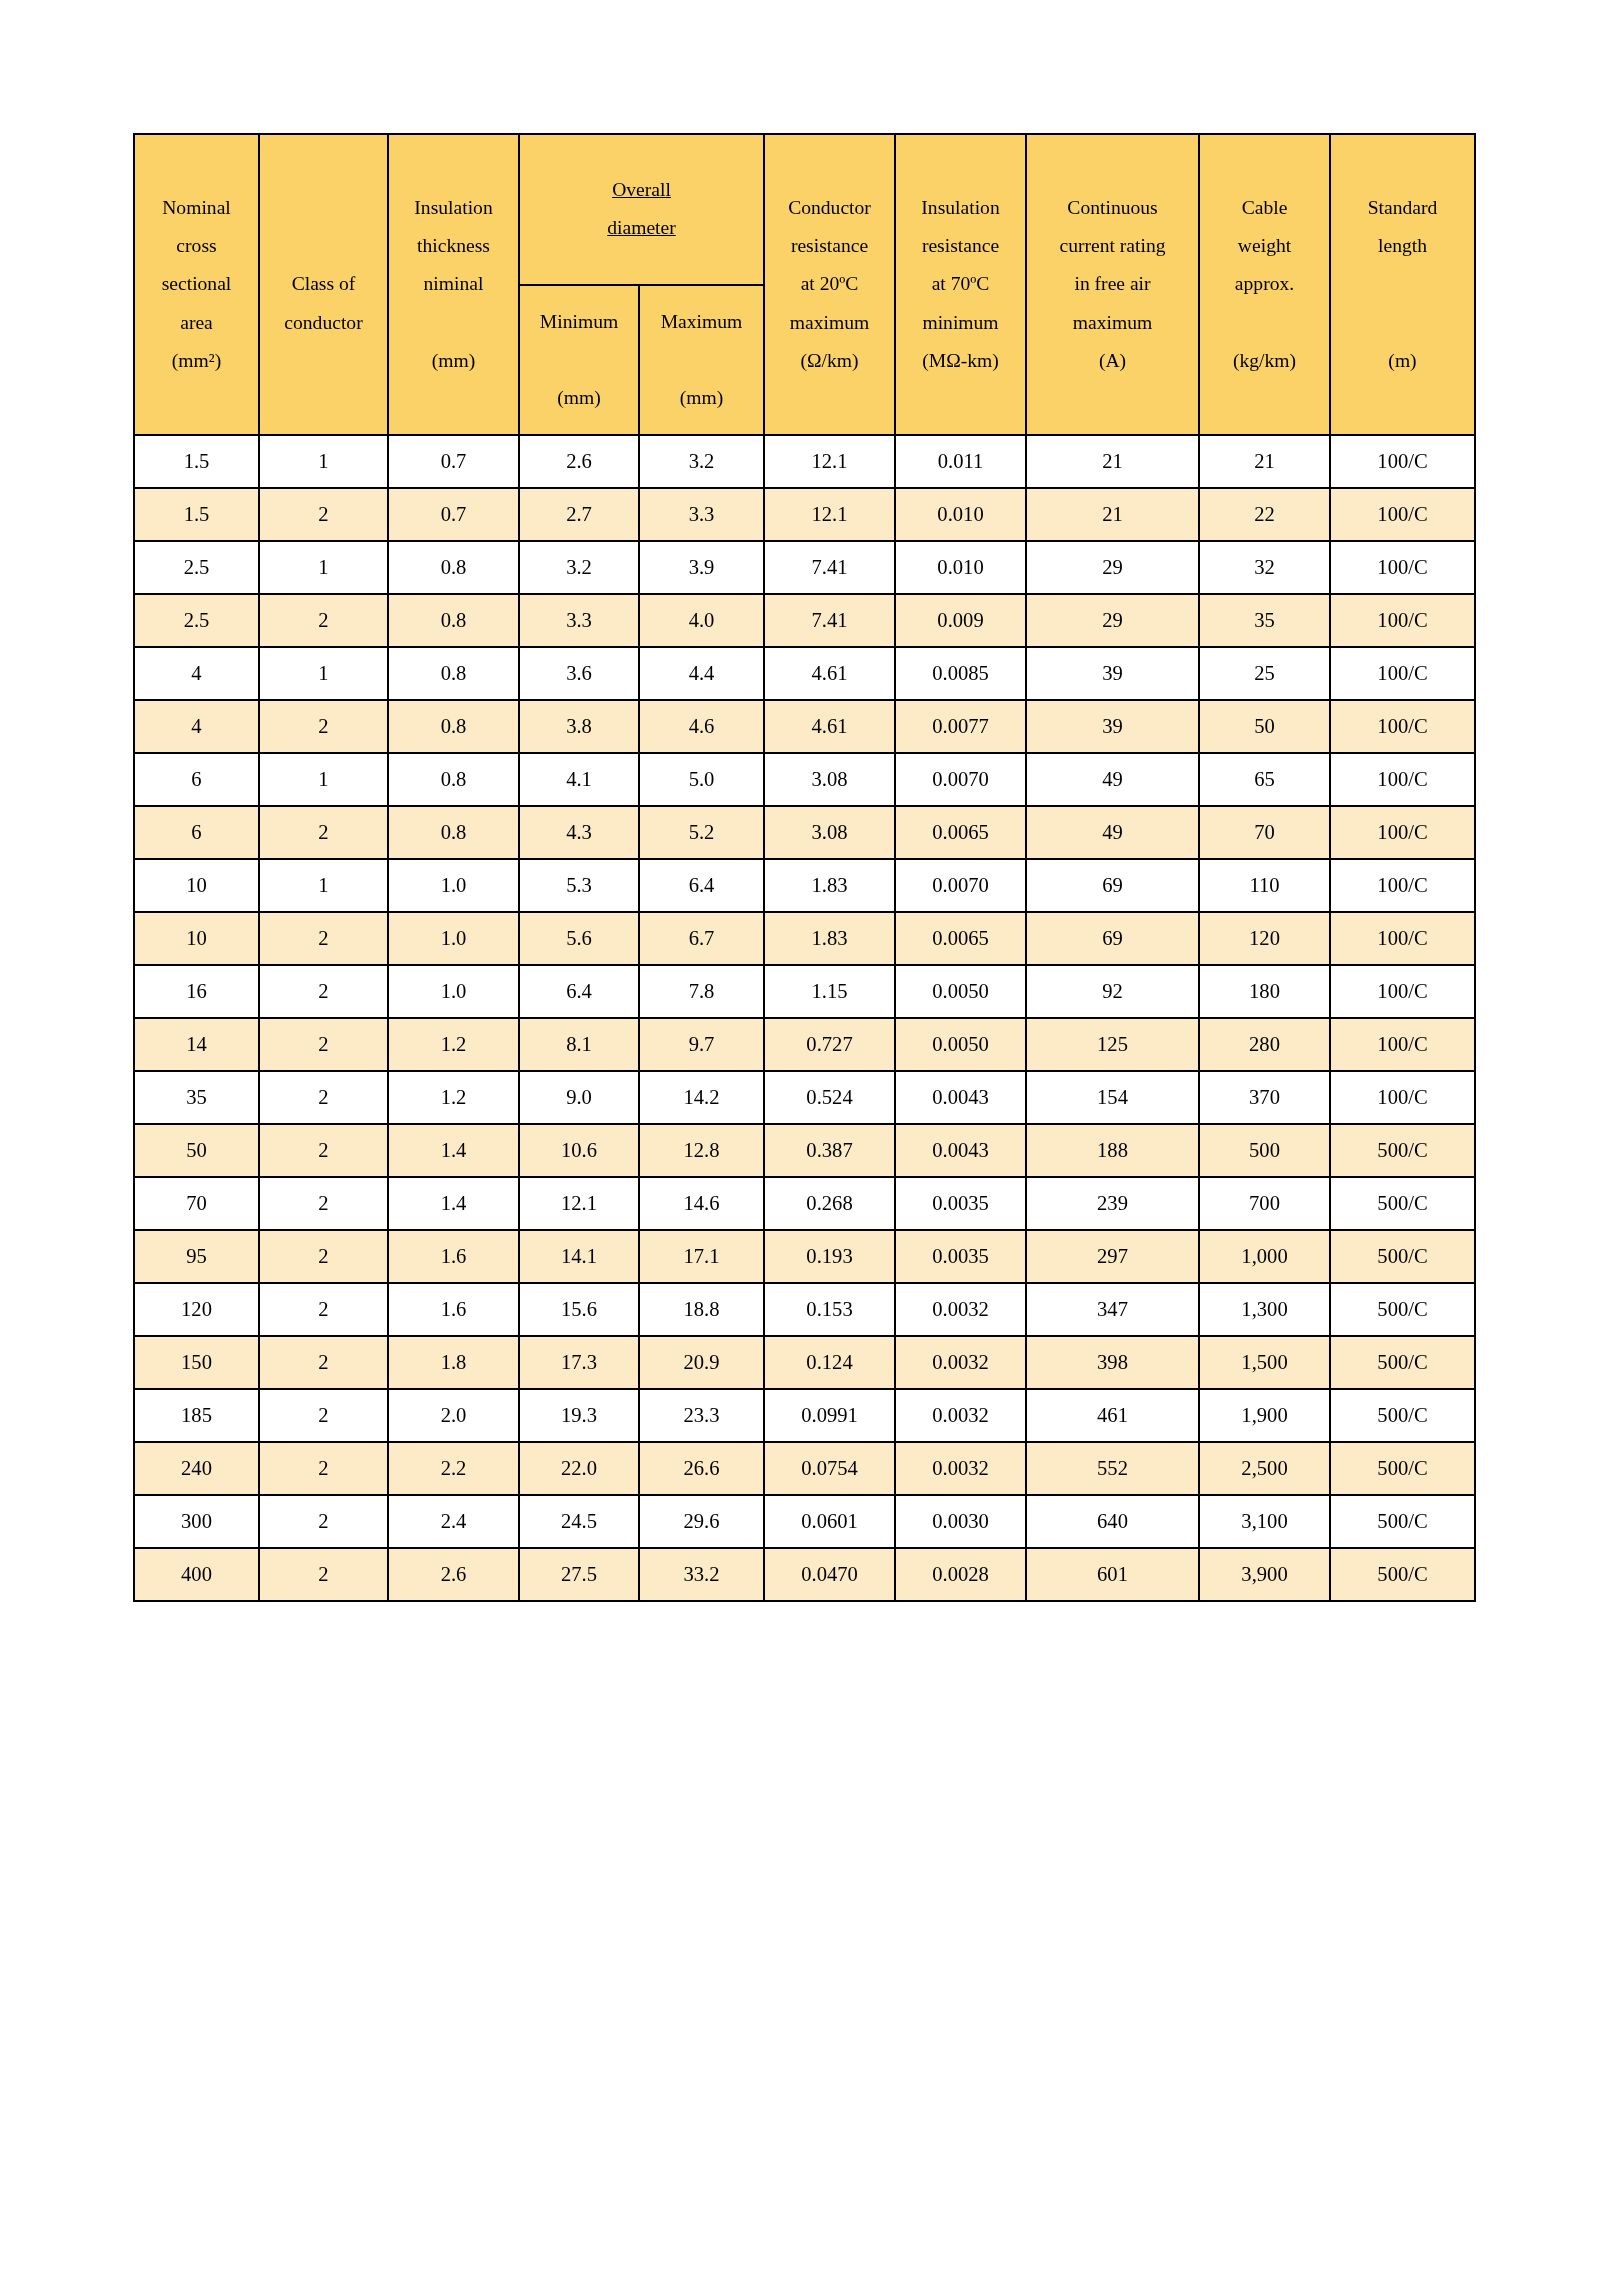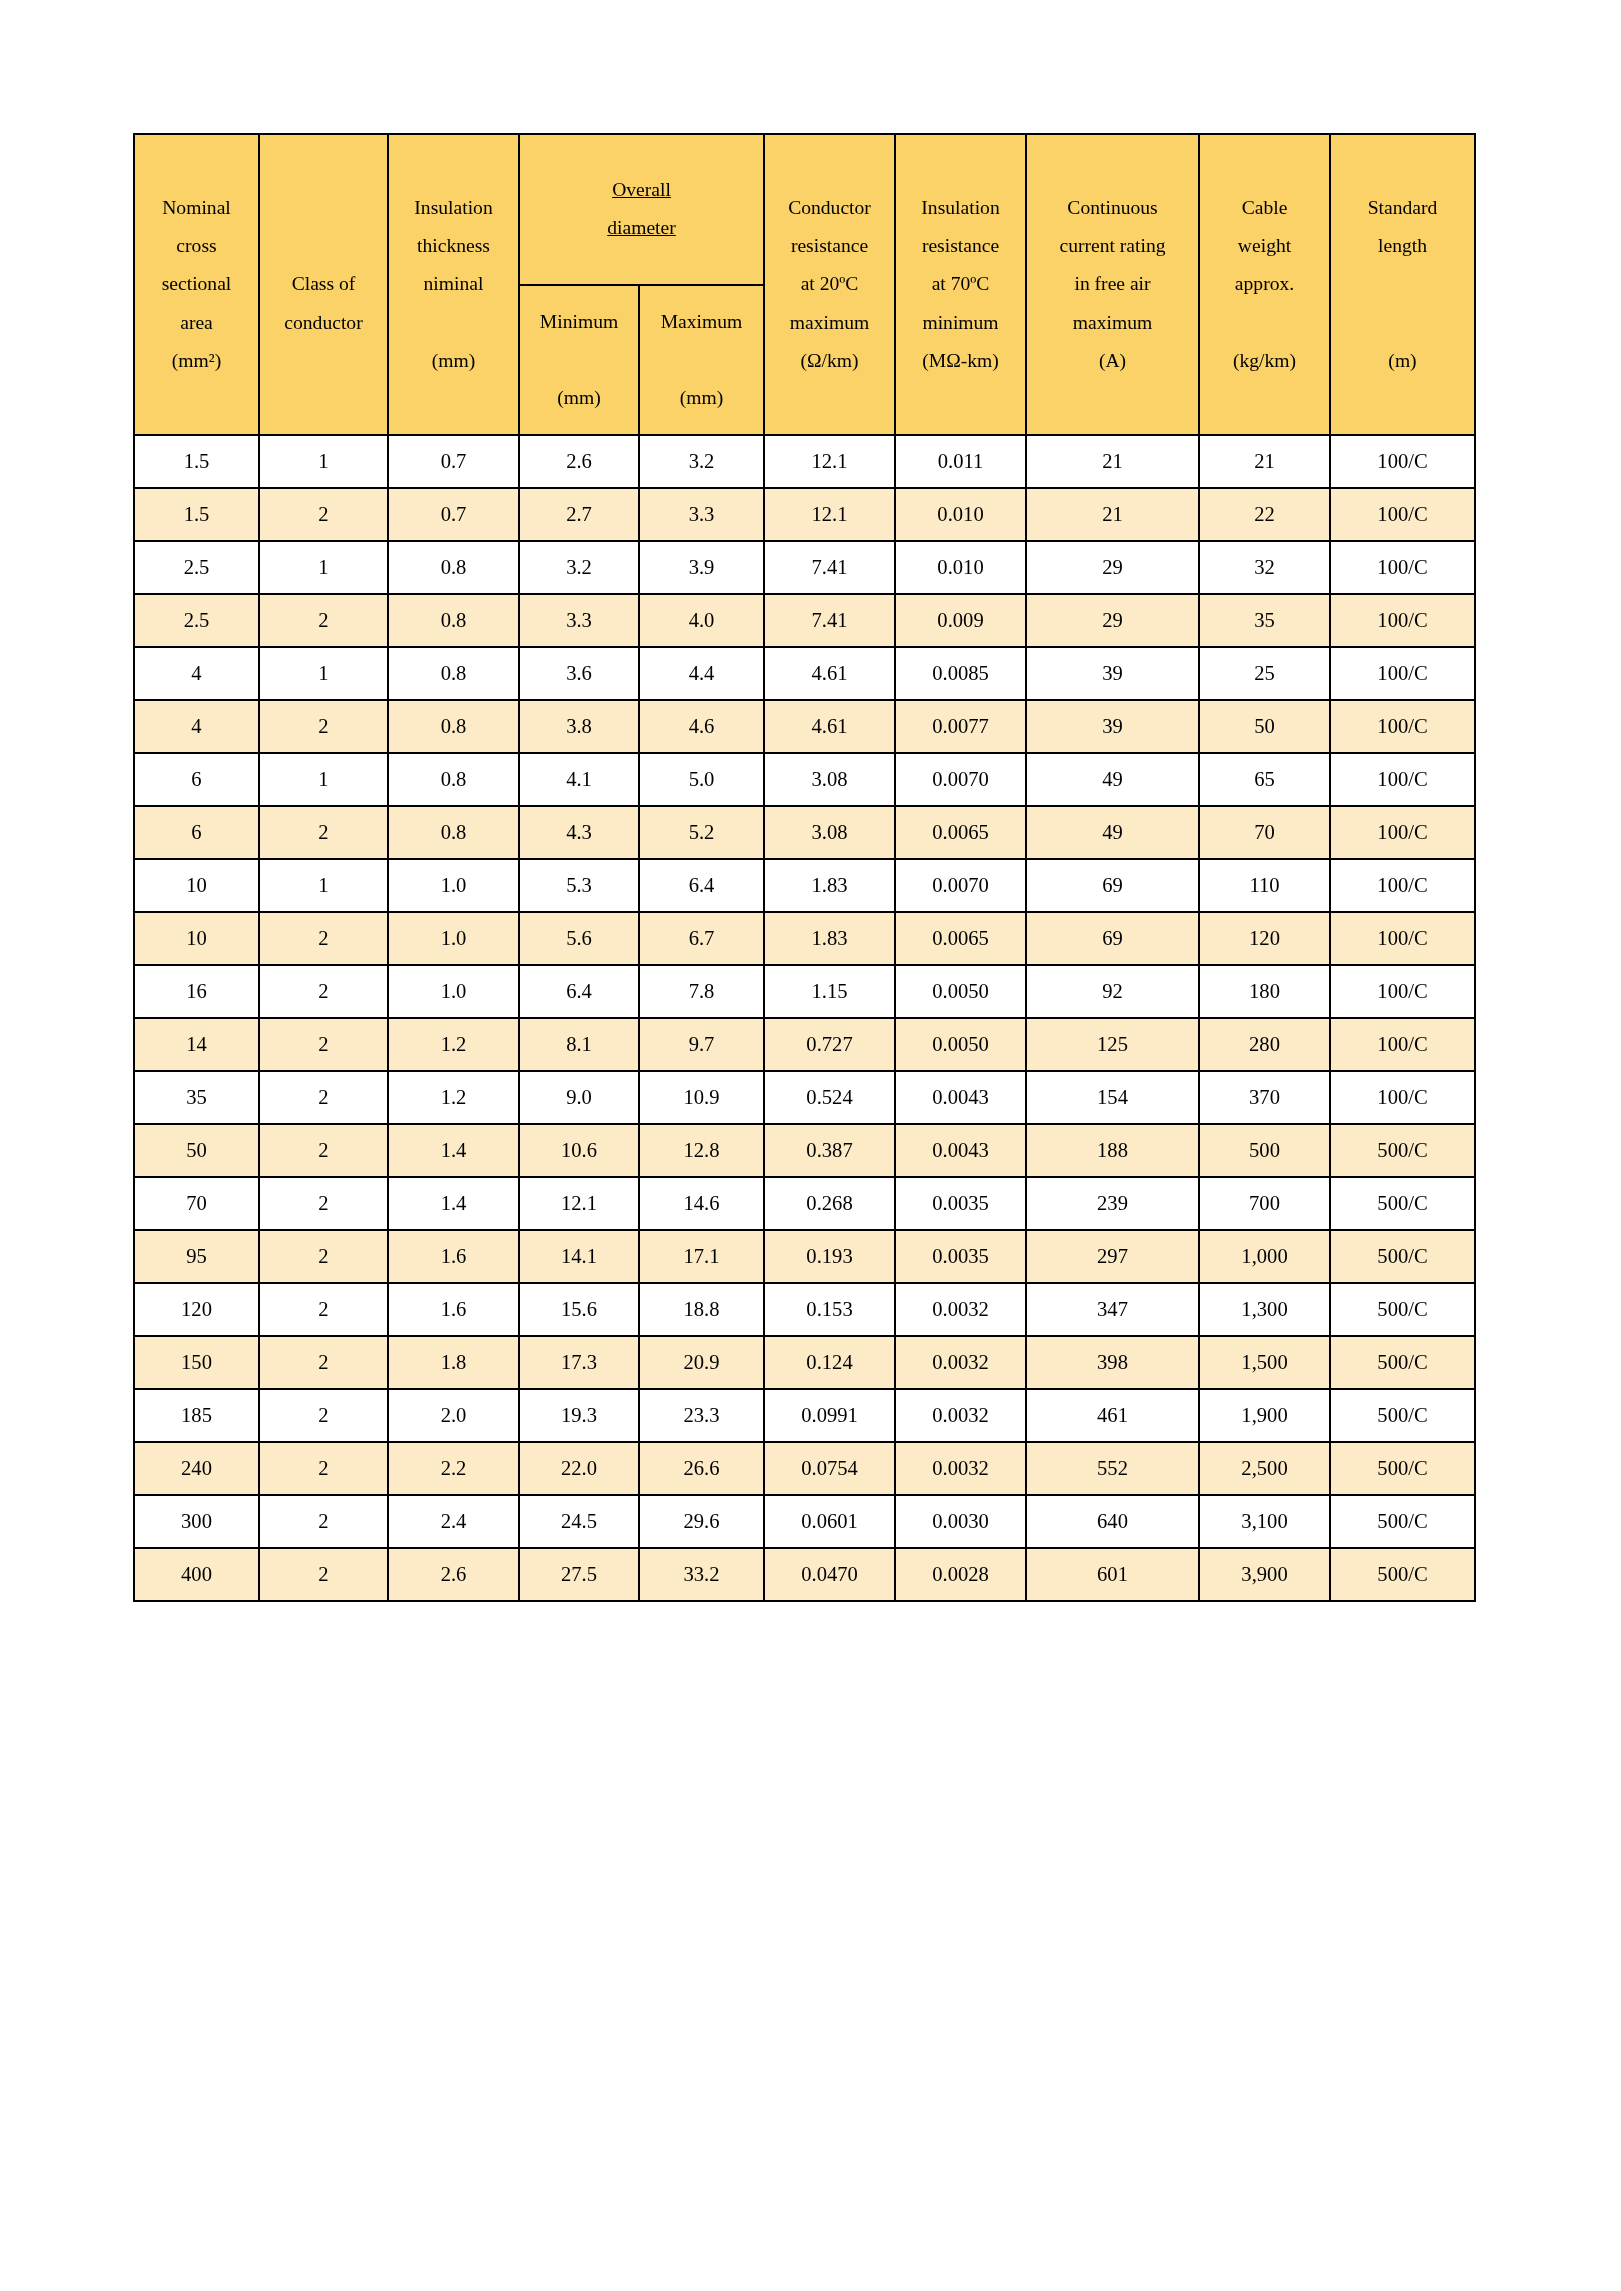--- a/index.html
+++ b/index.html
@@ -342,21 +342,21 @@
             <td>0.0050</td>
             <td>125</td>
             <td>280</td>
             <td>100/C</td>
           </tr>
           <tr>
             <td>35</td>
             <td>2</td>
             <td>1.2</td>
             <td>9.0</td>
-            <td>10.9</td>
+            <td>14.2</td>
             <td>0.524</td>
             <td>0.0043</td>
             <td>154</td>
             <td>370</td>
             <td>100/C</td>
           </tr>
           <tr class="alt">
             <td>50</td>
             <td>2</td>
             <td>1.4</td>

